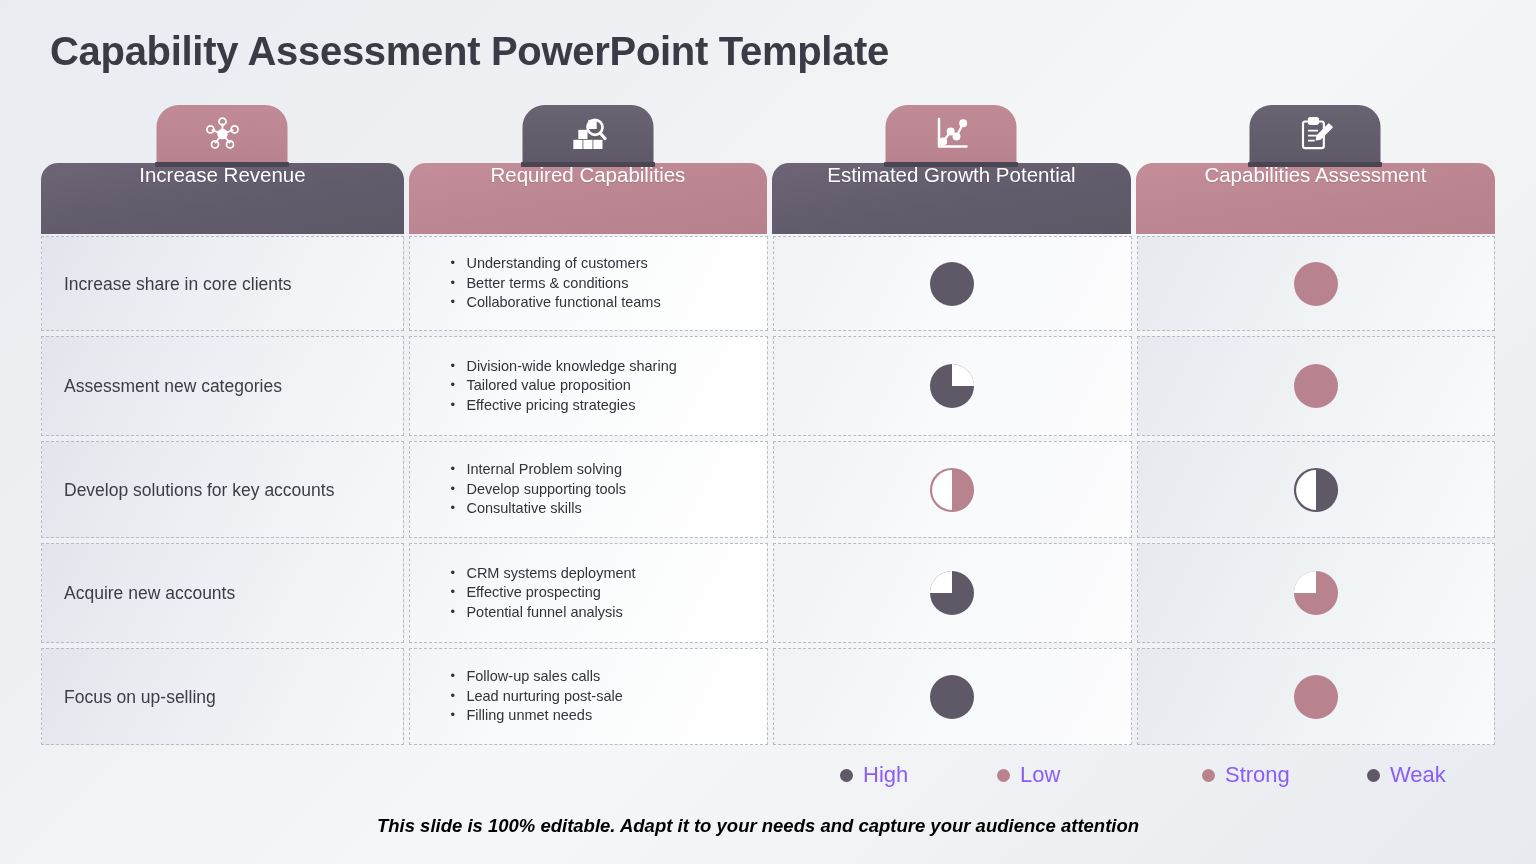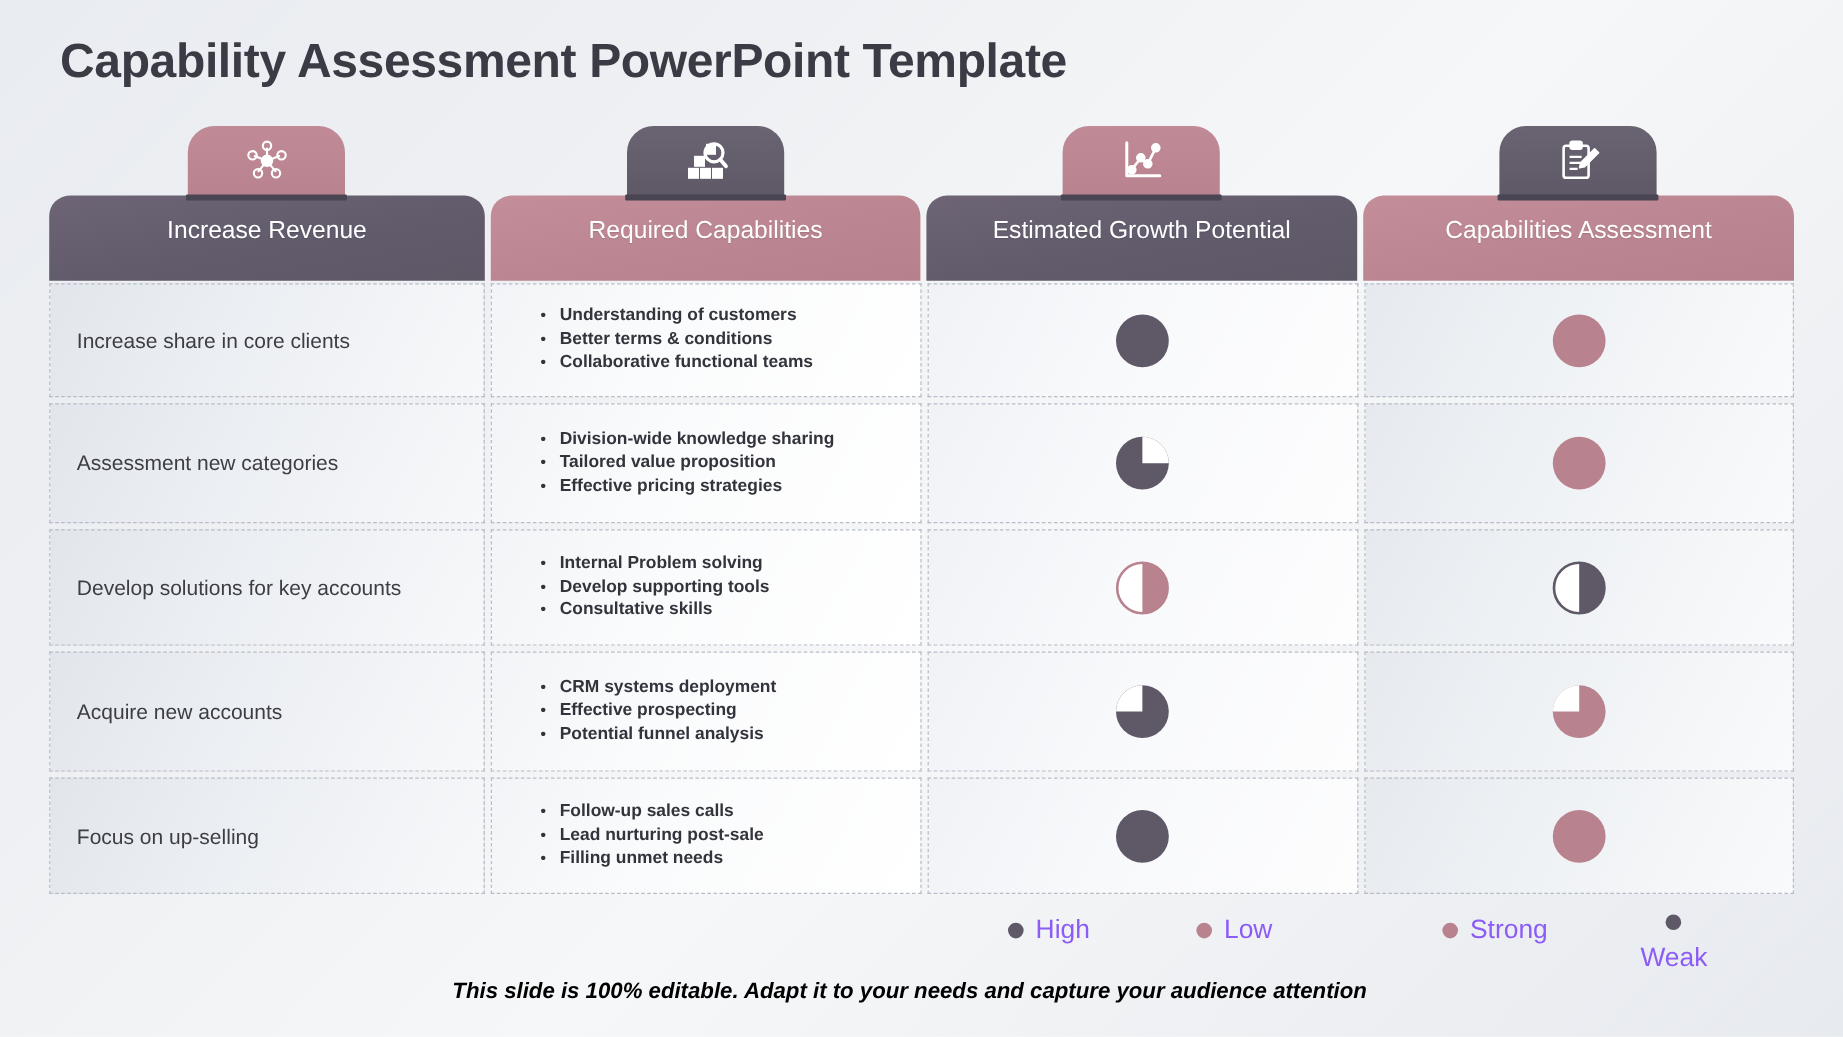--- a/index.html
+++ b/index.html
@@ -28,21 +28,21 @@
     position: absolute;
     left: 41px; top: 163px;
     width: 1454px; height: 71px;
     display: flex;
     gap: 5px;
   }
   .hdr {
     position: relative;
     border-radius: 17px 17px 0 0;
     display: flex;
-    align-items: center;
+    align-items: flex-start;
     justify-content: center;
     padding-bottom: 13px;
   }
   .hdr.c1 { width: 371px; }
   .hdr.c2 { width: 366px; }
   .hdr.c3 { width: 367px; }
   .hdr.c4 { width: 367px; }
 
   .hdr.dark  { background: linear-gradient(170deg, #6d6576 0%, #625b6b 55%, #5e5766 100%); }
   .hdr.rose  { background: linear-gradient(170deg, #c38e99 0%, #bb8691 55%, #b6818c 100%); }
@@ -91,21 +91,21 @@
     margin-bottom: 5px;
   }
   .cell {
     border: 1px dashed #b7bcc6;
     background: linear-gradient(118deg, #e2e6ec 0%, #eceff3 45%, #f7f8fa 100%);
     display: flex;
     align-items: center;
   }
   .cell.c1 { width: 371px; padding: 0 22px; }
   .cell.c2 { width: 366px; padding: 0 10px 0 38px;
-             background: linear-gradient(118deg, #f2f4f7 0%, #fafbfc 40%, #ffffff 100%); font-weight: bold; }
+             background: linear-gradient(118deg, #f2f4f7 0%, #fafbfc 40%, #ffffff 100%); }
   .cell.c3 { width: 367px; justify-content: center;
              background: linear-gradient(118deg, #f0f2f6 0%, #f8f9fb 45%, #fdfdfe 100%); }
   .cell.c4 { width: 367px; justify-content: center;
              background: linear-gradient(118deg, #e6eaef 0%, #eff2f5 45%, #f9fafb 100%); }
 
   .r0 .cell { height: 95px; }
   .r1 .cell { height: 100px; }
   .r2 .cell { height: 97px; }
   .r3 .cell { height: 100px; }
   .r4 .cell { height: 97px; }
@@ -145,21 +145,21 @@
     display: flex;
     align-items: center;
     gap: 10px;
     white-space: nowrap;
   }
   .leg .dot { width: 13px; height: 13px; border-radius: 50%; display: block; }
   .leg .lbl { font-size: 22px; color: #8b5cf6; }
   .leg.i0 { left: 0px;   top: 0; }
   .leg.i1 { left: 157px; top: 0; }
   .leg.i2 { left: 362px; top: 0; }
-  .leg.i3 { left: 527px; top: 0; flex-direction: column; }
+  .leg.i3 { left: 527px; top: 0; }
 
   
   .footer {
     position: absolute;
     left: 0; top: 815px;
     width: 1516px;
     text-align: center;
     font-size: 18.5px;
     font-style: italic;
     font-weight: bold;

